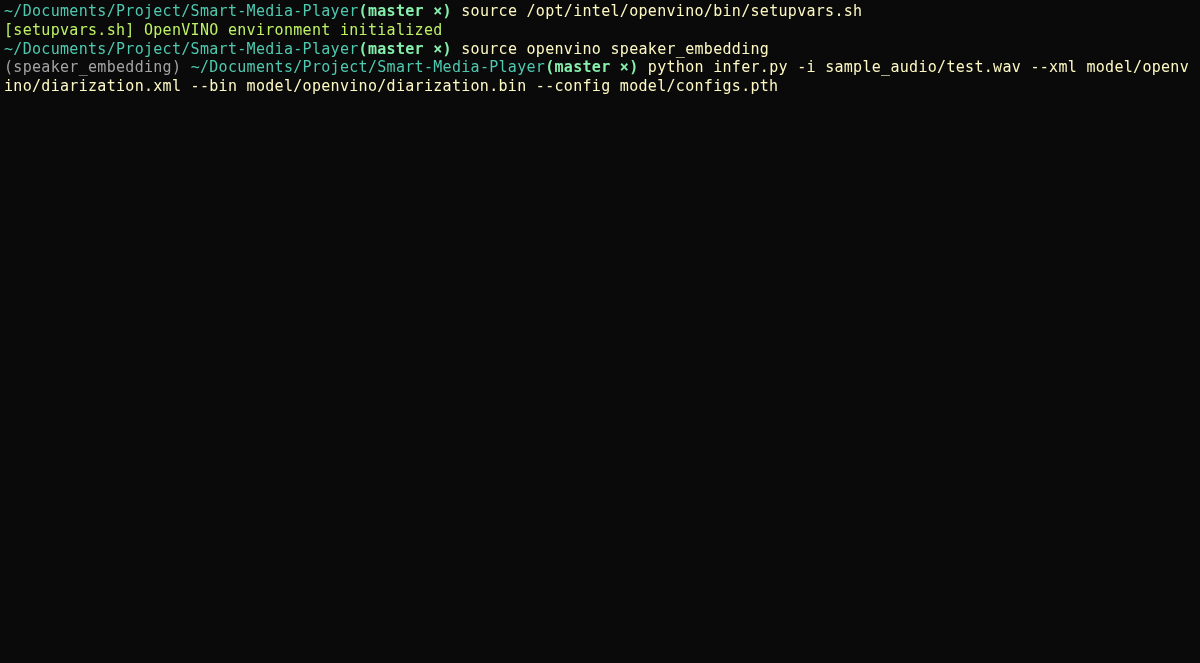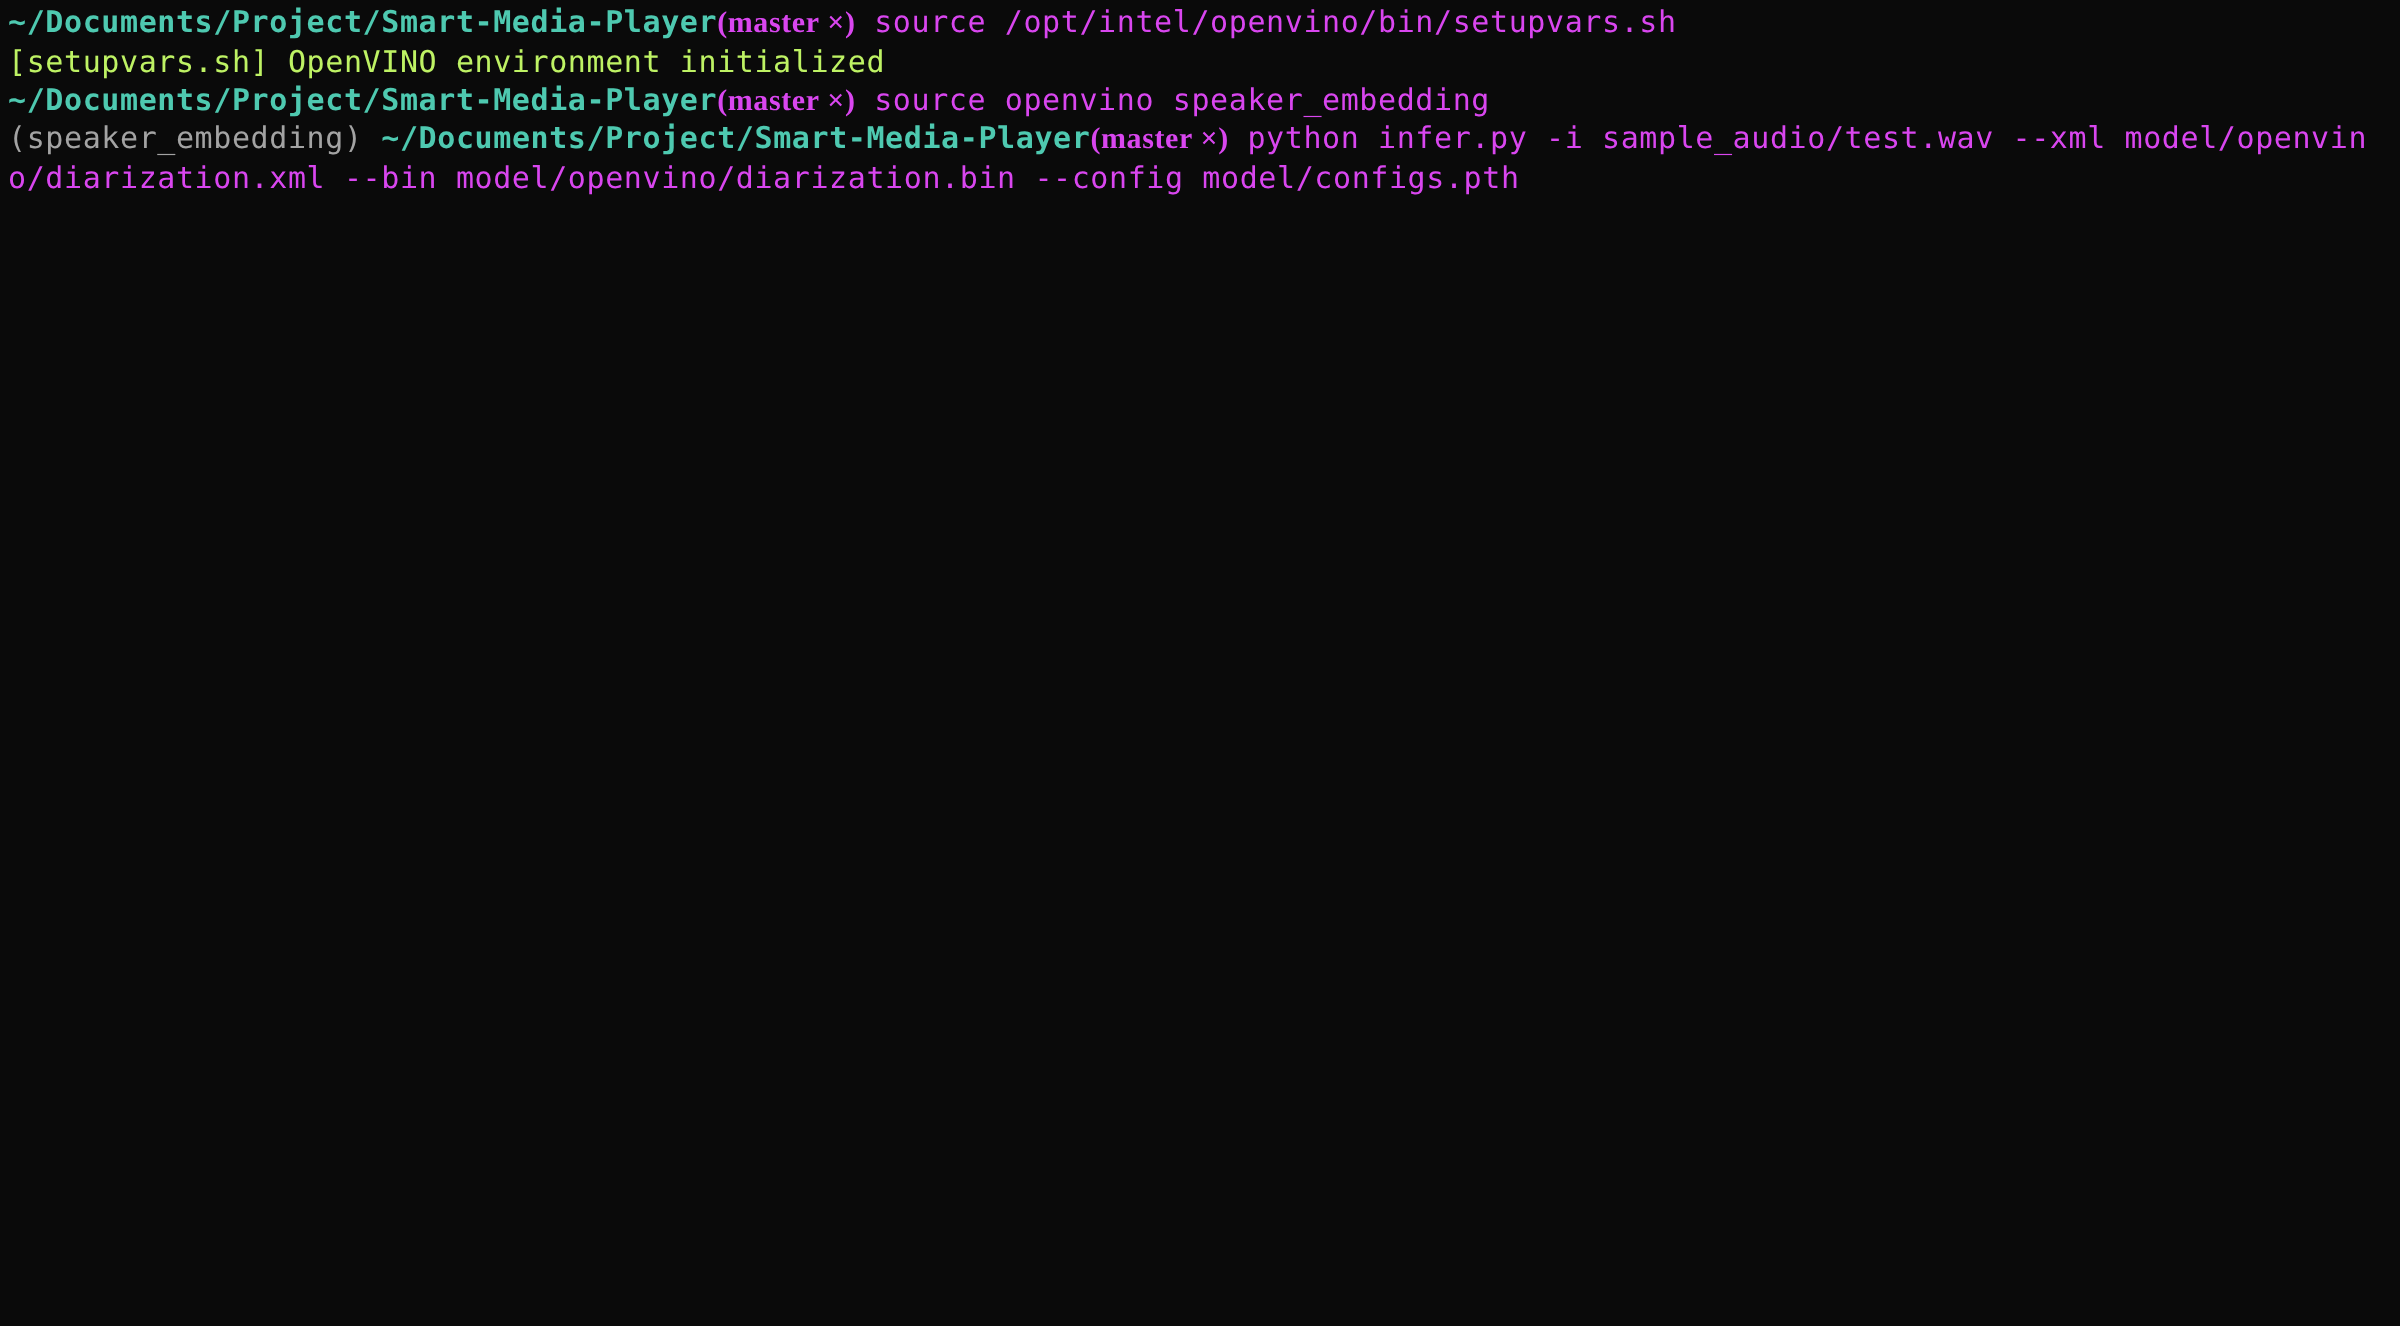--- a/index.html
+++ b/index.html
@@ -18,29 +18,28 @@
       overflow: hidden;
       padding: 2px 4px;
       letter-spacing: 0.3px;
     }
     .terminal-line {
       white-space: pre-wrap;
       word-break: break-all;
     }
     .prompt-path {
       color: #4ec9b0;
+      font-weight: normal;
+    }
+    .prompt-branch {
+      color: #86efac;
       font-weight: bold;
     }
-    .prompt-branch {
-      color: #d946ef;
-      font-weight: bold;
-      font-family: Liberation Serif, serif;
-    }
     .cmd-text {
-      color: #d946ef;
+      color: #fef9c3;
     }
     .env-prefix {
       color: #a3a3a3;
     }
     .output-text {
       color: #bef264;
     }
   </style>
 </head>
 <body>

